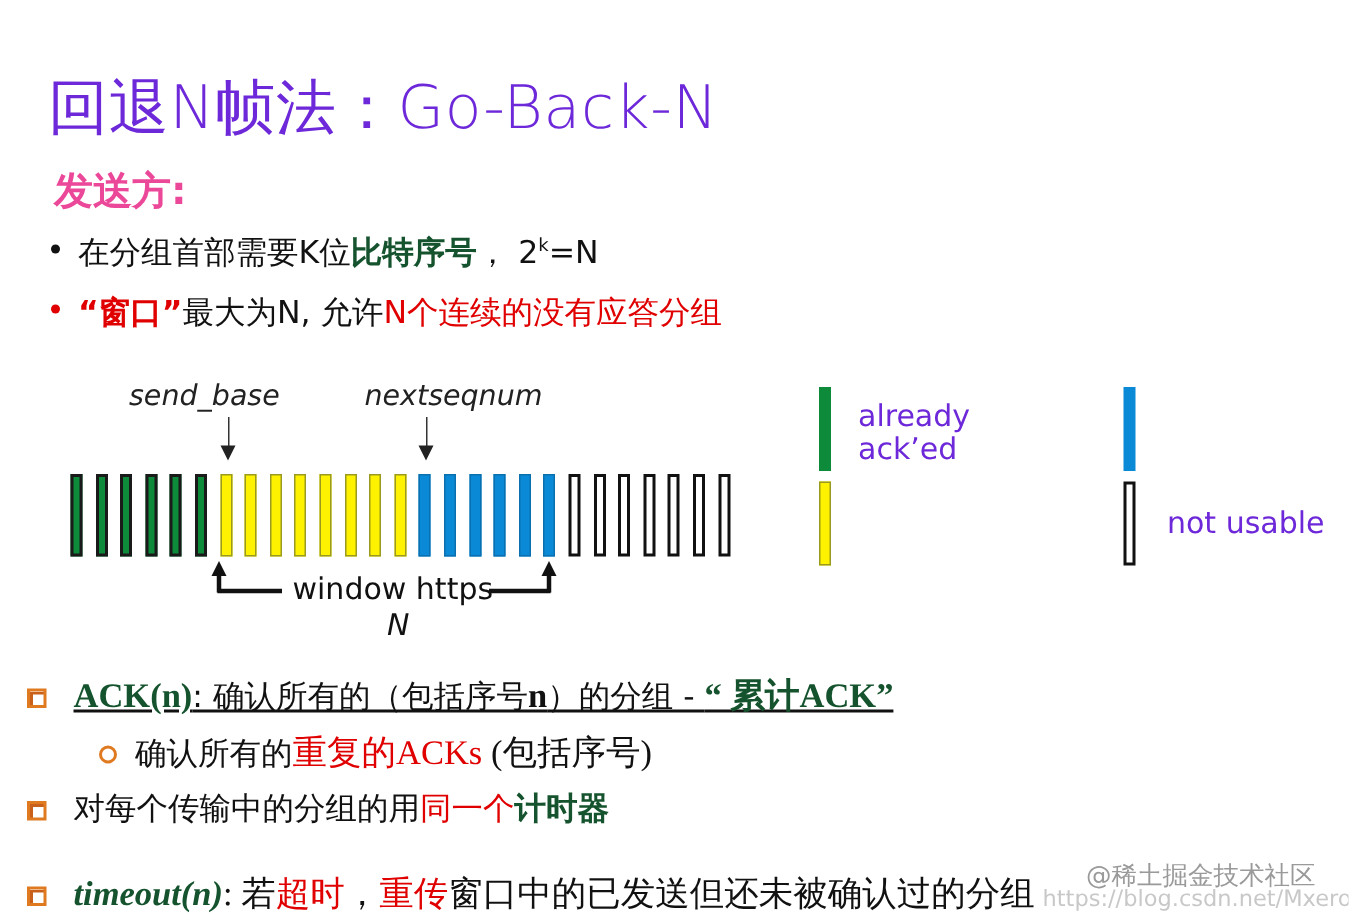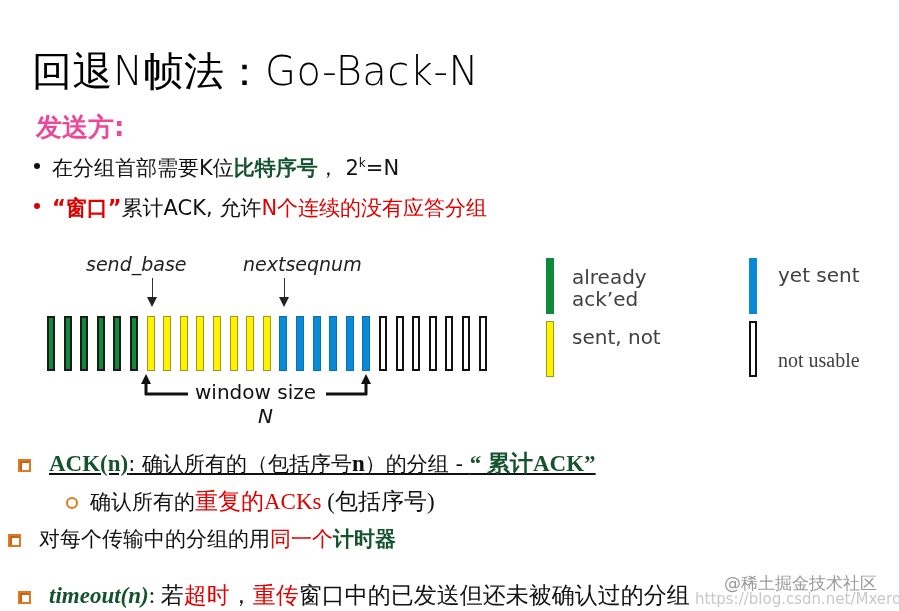--- a/index.html
+++ b/index.html
@@ -1,58 +1,58 @@
 <!DOCTYPE html>
 <html><head>
 <meta charset="utf-8">
 <style>
   html, body { margin:0; padding:0; background:#ffffff; }
   body { width:899px; height:611px; position:relative; overflow:hidden; font-family:"DejaVu Sans", sans-serif; color:#111; }
   .abs { position:absolute; }
-  .title { left:32px; top:44px; font-size:40px; font-weight:300; color:#000000; letter-spacing:0.5px; white-space:nowrap; font-family:"DejaVu Sans", sans-serif; }
+  .title { left:32px; top:44px; font-size:40px; font-weight:300; color:#6d28d9; letter-spacing:0.5px; white-space:nowrap; font-family:"DejaVu Sans", sans-serif; }
   .sender { left:36px; top:110px; font-size:26px; font-weight:bold; color:#ec4899; }
   .bullet-line { left:34px; font-size:21px; white-space:nowrap; }
   .bullet-line .dot { display:inline-block; width:6px; height:6px; border-radius:50%; background:#111; margin-right:12px; vertical-align:middle; position:relative; top:-3px; }
   .bullet-line .dot.red { background:#e00000; }
   .blue-b { color:#14532d; font-weight:bold; }
   .red { color:#e00000; }
   .red-b { color:#e00000; font-weight:bold; }
   sup { font-size:12px; }
 
   .diag-label { font-style:italic; font-size:19px; color:#222; white-space:nowrap; }
   .arrow-down { width:1px; background:#333; }
   .arrow-head-down { width:0; height:0; border-left:5px solid transparent; border-right:5px solid transparent; border-top:10px solid #222; }
   .bar { position:absolute; top:316px; width:8px; height:55px; box-sizing:border-box; }
   .bar.green { background:#0d8a3a; border:2px solid #1a1a1a; }
   .bar.yellow { background:#fff200; border:1px solid #9a9a20; }
   .bar.blue { background:#0a8ad6; border:1px solid #0a70b0; }
   .bar.white { background:#fff; border:2px solid #111; }
 
   .legend-swatch { position:absolute; width:8px; height:56px; box-sizing:border-box; }
-  .legend-text { position:absolute; font-size:20px; line-height:22px; color:#404040; white-space:nowrap; }
+  .legend-text { position:absolute; font-size:20px; line-height:22px; color:#6d28d9; white-space:nowrap; }
 
   .sq-bullet { display:inline-block; width:13px; height:13px; border:2px solid #e07a20; box-sizing:border-box; box-shadow:2px 2px 0 #c8601a inset; margin-right:18px; position:relative; top:1px; background:#fff; }
   .circ-bullet { display:inline-block; width:12px; height:12px; border:2px solid #e07a20; border-radius:50%; box-sizing:border-box; margin-right:12px; }
   .serif-line { font-family:"Liberation Serif", "DejaVu Serif", serif; font-size:23px; white-space:nowrap; color:#111; }
   .serif-line .sans { font-family:"DejaVu Sans", sans-serif; font-size:21px; }
   .watermark { color:#c8c8c8; white-space:nowrap; }
 </style>
 </head>
 <body>
 
 <div class="abs title">回退N帧法：Go-Back-N</div>
 
 <div class="abs sender">发送方:</div>
 
 <div class="abs bullet-line" style="top:154px;">
   <span class="dot"></span><span>在分组首部需要K位</span><span class="blue-b">比特序号</span><span>，  2</span><sup>k</sup><span>=N</span>
 </div>
 
 <div class="abs bullet-line" style="top:194px;">
-  <span class="dot red"></span><span class="red-b">“窗口”</span><span>累计ACK, 允许</span><span class="red">N个连续的没有应答分组</span>
+  <span class="dot red"></span><span class="red-b">“窗口”</span><span>最大为N, 允许</span><span class="red">N个连续的没有应答分组</span>
 </div>
 
 <div>
   <div class="abs diag-label" style="left:86px; top:253px;">send_base</div>
   <div class="abs diag-label" style="left:243px; top:253px;">nextseqnum</div>
 
   <div class="abs arrow-down" style="left:152px; top:278px; height:20px;"></div>
   <div class="abs arrow-head-down" style="left:147px; top:297px;"></div>
   <div class="abs arrow-down" style="left:284px; top:278px; height:20px;"></div>
   <div class="abs arrow-head-down" style="left:279px; top:297px;"></div>
@@ -88,54 +88,52 @@
     </div>
 
   <svg class="abs" style="left:140px; top:374px;" width="240" height="30">
     <polygon points="6,0 1,10 11,10" fill="#111"></polygon>
     <line x1="6" y1="9" x2="6" y2="21" stroke="#111" stroke-width="3"></line>
     <line x1="5" y1="20" x2="48" y2="20" stroke="#111" stroke-width="3"></line>
     <polygon points="226,0 221,10 231,10" fill="#111"></polygon>
     <line x1="226" y1="9" x2="226" y2="21" stroke="#111" stroke-width="3"></line>
     <line x1="186" y1="20" x2="227" y2="20" stroke="#111" stroke-width="3"></line>
   </svg>
-  <div class="abs" style="left:195px; top:380px; font-size:20px; white-space:nowrap;">window size</div>
+  <div class="abs" style="left:195px; top:380px; font-size:20px; white-space:nowrap;">window https</div>
   <div class="abs" style="left:258px; top:404px; font-size:20px; font-style:italic;">N</div>
 </div>
 
 <div>
   <div class="legend-swatch" style="left:546px; top:258px; background:#0d8a3a;"></div>
   <div class="legend-text" style="left:572px; top:266px;">
     <div>already</div>
       <div>ack’ed</div>
   </div>
 
   <div class="legend-swatch" style="left:749px; top:258px; background:#0a8ad6;"></div>
   <div class="legend-text" style="left:778px; top:264px;">
-      <div>yet sent</div>
   </div>
 
   <div class="legend-swatch" style="left:546px; top:321px; background:#fff200; border:1px solid #9a9a20;"></div>
   <div class="legend-text" style="left:572px; top:326px;">
-    <div>sent, not</div>
   </div>
 
   <div class="legend-swatch" style="left:749px; top:321px; background:#fff; border:2px solid #111;"></div>
-  <div class="legend-text" style="left:778px; top:349px;font-family:Liberation Serif, serif;">not usable</div>
+  <div class="legend-text" style="left:778px; top:337px;">not usable</div>
 </div>
 
 <div class="abs serif-line" style="left:18px; top:448px;text-decoration:underline;">
   <span class="sq-bullet"></span><span class="blue-b">ACK(n)</span><span class="sans">: 确认所有的（包括序号</span><b>n</b><span class="sans">）的分组 - </span><span class="blue-b">“ 累计ACK”</span>
 </div>
 
 <div class="abs serif-line" style="left:66px; top:486px;">
   <span class="circ-bullet"></span><span class="sans">确认所有的</span><span class="red">重复的ACKs</span><span> (包括序号)</span>
 </div>
 
-<div class="abs serif-line" style="left:8px; top:525px;text-align:center;">
+<div class="abs serif-line" style="left:18px; top:525px;text-align:center;">
   <span class="sq-bullet"></span><span class="sans">对每个传输中的分组的用</span><span class="red sans">同一个</span><span class="blue-b sans">计时器</span>
 </div>
 
 <div class="abs serif-line" style="left:18px; top:564px;margin-top:16px;">
   <span class="sq-bullet"></span><i class="blue-b">timeout(n)</i><span>: 若</span><span class="red">超时</span><span>，</span><span class="red">重传</span><span>窗口中的已发送但还未被确认过的分组</span>
 </div>
 
 <div class="abs watermark" style="left:724px; top:572px; font-size:17px; color:#9a9a9a;">@稀土掘金技术社区</div>
 <div class="abs watermark" style="left:695px; top:590px; font-size:15px;">https://blog.csdn.net/Mxeron</div>
 

